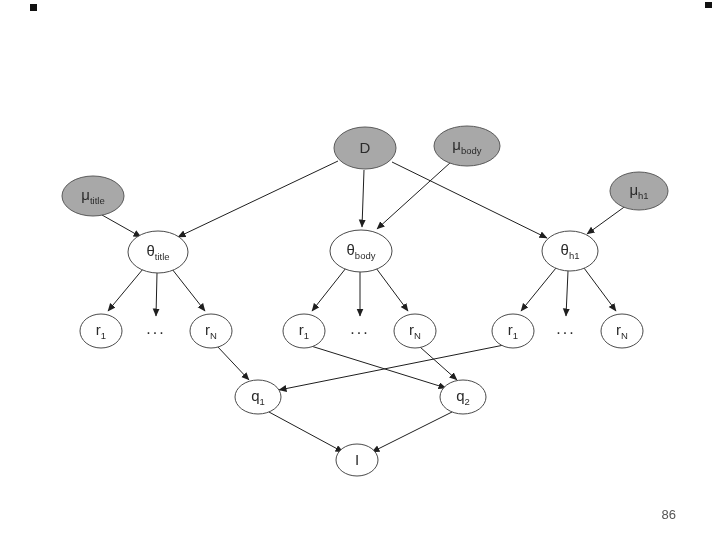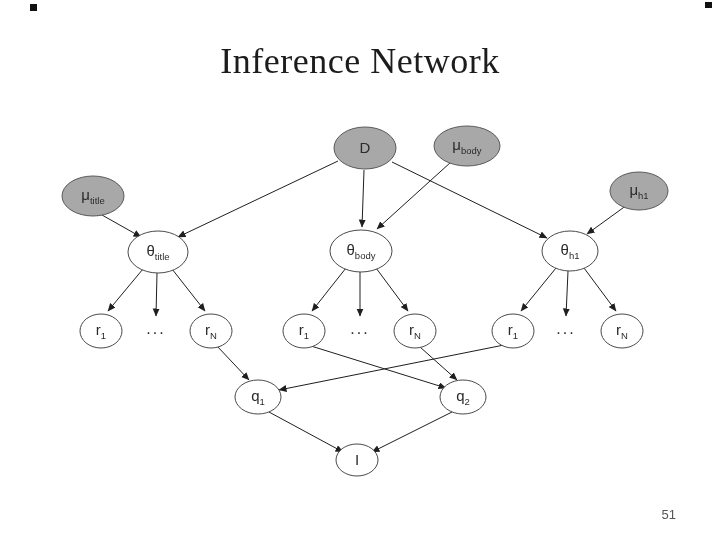--- a/index.html
+++ b/index.html
@@ -45,21 +45,20 @@
   .edge{stroke:#1f1f1f;stroke-width:1;}
 </style>
 </head>
 <body>
 
 <div class="slide">
 
   <div class="corner-mark tl"></div>
   <div class="corner-mark tr"></div>
 
-  <div class="slide-title">Inference Network</div>
 
   <svg class="diagram" width="720" height="540" viewBox="0 0 720 540">
     <defs>
       <marker id="arrow" markerWidth="9" markerHeight="8" refX="7.5" refY="3.5" orient="auto" markerUnits="userSpaceOnUse">
         <path d="M0,0 L8,3.5 L0,7 z" fill="#1f1f1f"></path>
       </marker>
     </defs>
 
     <g>
 
@@ -168,14 +167,14 @@
       </g>
 
       <g>
         <ellipse class="node-white" cx="357" cy="460" rx="21" ry="16"></ellipse>
         <text x="357" y="465" text-anchor="middle"><tspan>I</tspan></text>
       </g>
 
     </g>
   </svg>
 
-  <div class="page-number">51</div>
+  <div class="page-number">86</div>
 </div>
 
 </body></html>

